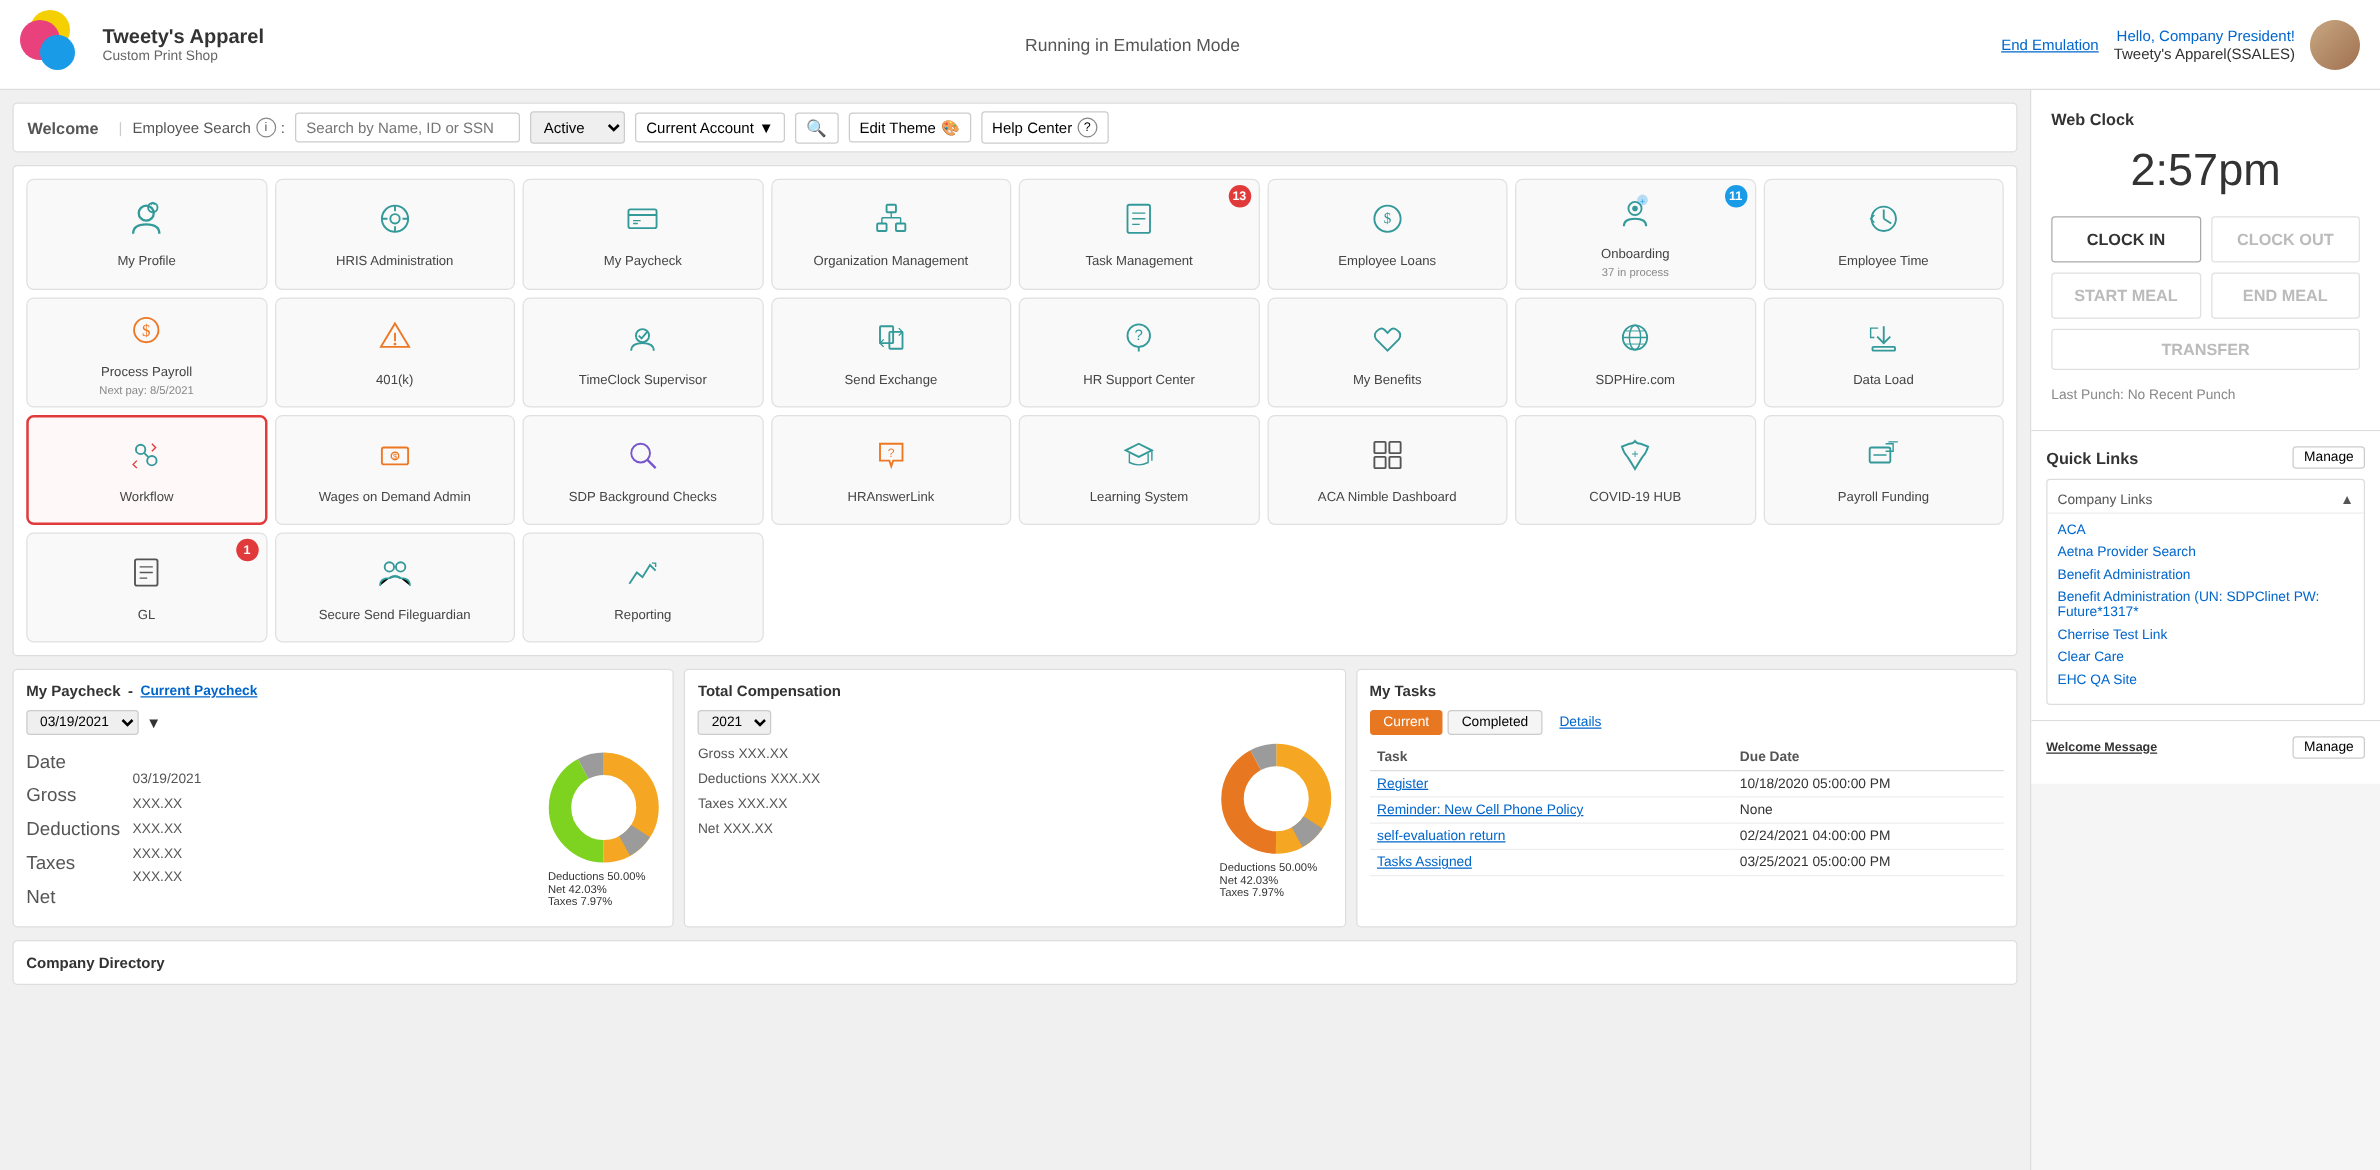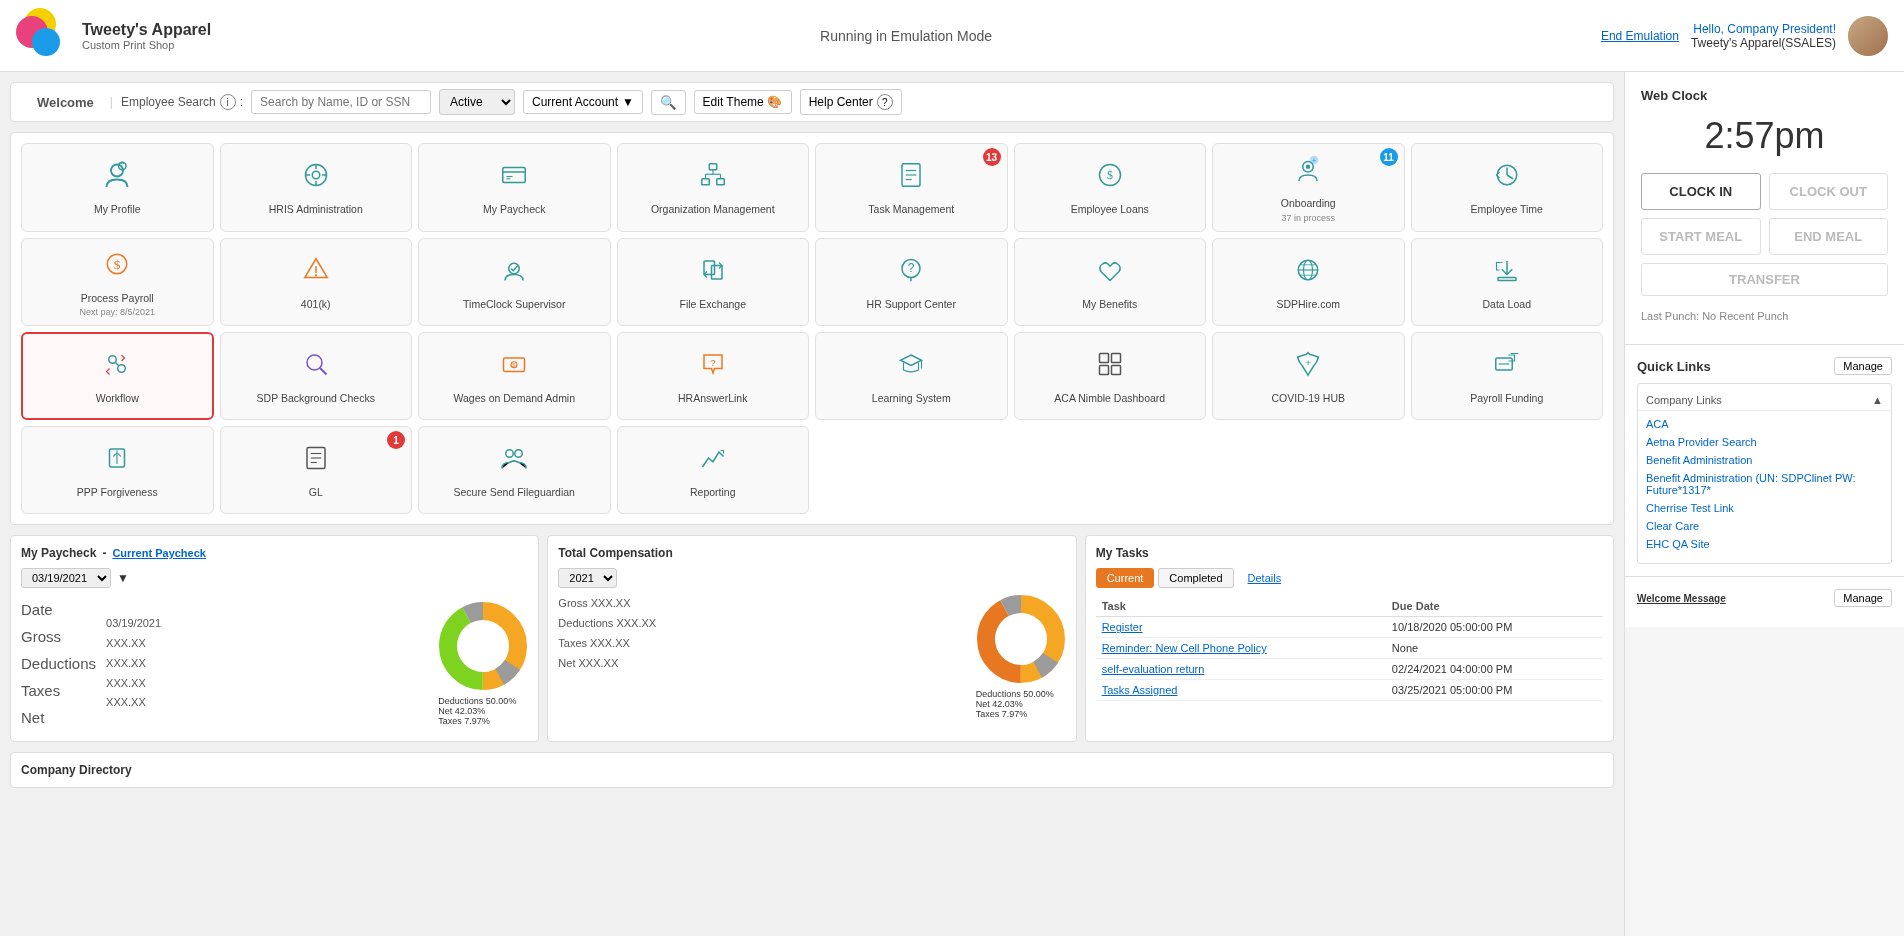--- a/index.html
+++ b/index.html
@@ -27,21 +27,21 @@
     
     .main-layout { display: flex; gap: 0; height: calc(100vh - 72px); overflow: hidden; }
 
     
     .left-panel { flex: 1; overflow-y: auto; padding: 10px; background: #f0f0f0; }
 
     
     .right-panel { width: 280px; background: #f5f5f5; border-left: 1px solid #ddd; overflow-y: auto; flex-shrink: 0; }
 
     
-    .nav-bar { display: flex; align-items: center; gap: 8px; background: #fff; border: 1px solid #ddd; border-radius: 4px; padding: 6px 18px; margin-bottom: 10px; }
+    .nav-bar { display: flex; align-items: center; gap: 8px; background: #fff; border: 1px solid #ddd; border-radius: 4px; padding: 6px 3px; margin-bottom: 10px; }
     .nav-tab { font-size: 13px; font-weight: bold; color: #555; padding: 4px 8px; cursor: pointer; }
     .nav-separator { color: #ccc; }
     .emp-search-label { font-size: 12px; color: #555; display: flex; align-items: center; gap: 4px; }
     .search-input { border: 1px solid #ccc; border-radius: 3px; padding: 4px 8px; font-size: 12px; width: 180px; color: #999; }
     .status-select { border: 1px solid #ccc; border-radius: 3px; padding: 4px 6px; font-size: 12px; }
     .account-btn { border: 1px solid #ccc; border-radius: 3px; padding: 4px 8px; font-size: 12px; background: #fff; cursor: pointer; display: flex; align-items: center; gap: 4px; }
     .search-icon-btn { border: 1px solid #ccc; border-radius: 3px; padding: 4px 8px; background: #fff; cursor: pointer; }
     .edit-theme-btn { border: 1px solid #ccc; border-radius: 3px; padding: 4px 8px; background: #fff; cursor: pointer; font-size: 12px; display: flex; align-items: center; gap: 4px; }
     .help-btn { border: 1px solid #ccc; border-radius: 3px; padding: 4px 8px; background: #fff; cursor: pointer; font-size: 12px; display: flex; align-items: center; gap: 4px; }
     .circle-icon { display: inline-flex; align-items: center; justify-content: center; width: 16px; height: 16px; border-radius: 50%; border: 1px solid #888; font-size: 10px; }
@@ -282,21 +282,21 @@
             </svg></div>
           <div class="module-label">TimeClock Supervisor</div>
         </div>
         <div class="module-card">
           <div class="module-icon"><svg viewBox="0 0 40 40" width="30" height="30">
               <rect x="8" y="8" width="14" height="18" rx="1" fill="none" stroke="#339999" stroke-width="2"></rect>
               <rect x="18" y="14" width="14" height="18" rx="1" fill="none" stroke="#339999" stroke-width="2"></rect>
               <path d="M28 10 L32 14 L28 18" fill="none" stroke="#339999" stroke-width="1.5"></path>
               <path d="M12 22 L8 26 L12 30" fill="none" stroke="#339999" stroke-width="1.5"></path>
             </svg></div>
-          <div class="module-label">File Exchange</div>
+          <div class="module-label">Send Exchange</div>
         </div>
         <div class="module-card">
           <div class="module-icon"><svg viewBox="0 0 40 40" width="30" height="30">
               <circle cx="20" cy="18" r="12" fill="none" stroke="#339999" stroke-width="2"></circle>
               <text x="20" y="23" text-anchor="middle" font-size="16" fill="#339999">?</text>
               <line x1="20" y1="30" x2="20" y2="35" stroke="#339999" stroke-width="2"></line>
             </svg></div>
           <div class="module-label">HR Support Center</div>
         </div>
         <div class="module-card">
@@ -329,32 +329,32 @@
               <circle cx="14" cy="14" r="5" fill="none" stroke="#339999" stroke-width="2"></circle>
               <circle cx="26" cy="26" r="5" fill="none" stroke="#339999" stroke-width="2"></circle>
               <line x1="18" y1="18" x2="22" y2="22" stroke="#339999" stroke-width="2"></line>
               <path d="M26 8 L30 12 L26 16" fill="none" stroke="#e03a3a" stroke-width="1.5"></path>
               <path d="M10 26 L6 30 L10 34" fill="none" stroke="#e03a3a" stroke-width="1.5"></path>
             </svg></div>
           <div class="module-label">Workflow</div>
         </div>
         <div class="module-card">
           <div class="module-icon"><svg viewBox="0 0 40 40" width="30" height="30">
-              <circle cx="18" cy="18" r="10" fill="none" stroke="#7755cc" stroke-width="2"></circle>
-              <line x1="25" y1="25" x2="34" y2="34" stroke="#7755cc" stroke-width="2.5"></line>
-            </svg></div>
-          <div class="module-label">SDP Background Checks</div>
-        </div>
-        <div class="module-card">
-          <div class="module-icon"><svg viewBox="0 0 40 40" width="30" height="30">
               <rect x="6" y="12" width="28" height="18" rx="2" fill="none" stroke="#ee7722" stroke-width="2"></rect>
               <circle cx="20" cy="21" r="4" fill="none" stroke="#ee7722" stroke-width="1.5"></circle>
               <text x="20" y="24" text-anchor="middle" font-size="8" fill="#ee7722">$</text>
             </svg></div>
           <div class="module-label">Wages on Demand Admin</div>
+        </div>
+        <div class="module-card">
+          <div class="module-icon"><svg viewBox="0 0 40 40" width="30" height="30">
+              <circle cx="18" cy="18" r="10" fill="none" stroke="#7755cc" stroke-width="2"></circle>
+              <line x1="25" y1="25" x2="34" y2="34" stroke="#7755cc" stroke-width="2.5"></line>
+            </svg></div>
+          <div class="module-label">SDP Background Checks</div>
         </div>
         <div class="module-card">
           <div class="module-icon"><svg viewBox="0 0 40 40" width="30" height="30">
               <path d="M8 8 L32 8 L32 26 L22 26 L20 32 L18 26 L8 26 Z" fill="none" stroke="#ee7722" stroke-width="2"></path>
               <text x="20" y="22" text-anchor="middle" font-size="13" fill="#ee7722">?</text>
             </svg></div>
           <div class="module-label">HRAnswerLink</div>
         </div>
         <div class="module-card">
           <div class="module-icon"><svg viewBox="0 0 40 40" width="30" height="30">
@@ -381,28 +381,20 @@
           <div class="module-label">COVID-19 HUB</div>
         </div>
         <div class="module-card">
           <div class="module-icon"><svg viewBox="0 0 40 40" width="30" height="30">
               <rect x="5" y="12" width="22" height="16" rx="2" fill="none" stroke="#339999" stroke-width="2"></rect>
               <line x1="9" y1="20" x2="23" y2="20" stroke="#339999" stroke-width="1.5"></line>
               <path d="M22 8 L30 8 L30 16 L22 16" fill="none" stroke="#339999" stroke-width="1.5"></path>
               <line x1="25" y1="6" x2="35" y2="6" stroke="#339999" stroke-width="1.5"></line>
             </svg></div>
           <div class="module-label">Payroll Funding</div>
-        </div>
-        <div class="module-card">
-          <div class="module-icon"><svg viewBox="0 0 40 40" width="30" height="30">
-              <rect x="10" y="8" width="20" height="24" rx="2" fill="none" stroke="#339999" stroke-width="2"></rect>
-              <path d="M15 18 Q20 10 25 18" fill="none" stroke="#339999" stroke-width="1.5"></path>
-              <line x1="20" y1="10" x2="20" y2="28" stroke="#339999" stroke-width="1.5"></line>
-            </svg></div>
-          <div class="module-label">PPP Forgiveness</div>
         </div>
         <div class="module-card">
           <div class="badge">1</div>
           <div class="module-icon"><svg viewBox="0 0 40 40" width="30" height="30">
               <rect x="8" y="6" width="24" height="28" rx="2" fill="none" stroke="#555" stroke-width="2"></rect>
               <line x1="13" y1="14" x2="27" y2="14" stroke="#555" stroke-width="1.5"></line>
               <line x1="13" y1="20" x2="27" y2="20" stroke="#555" stroke-width="1.5"></line>
               <line x1="13" y1="26" x2="21" y2="26" stroke="#555" stroke-width="1.5"></line>
             </svg></div>
           <div class="module-label">GL</div>

